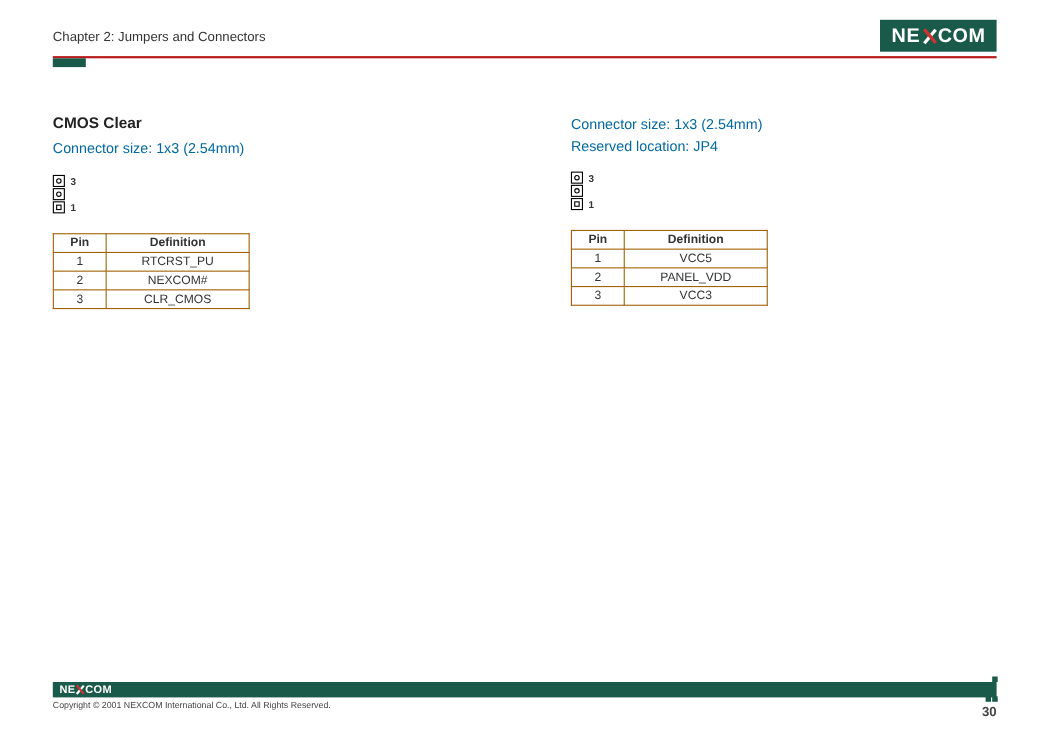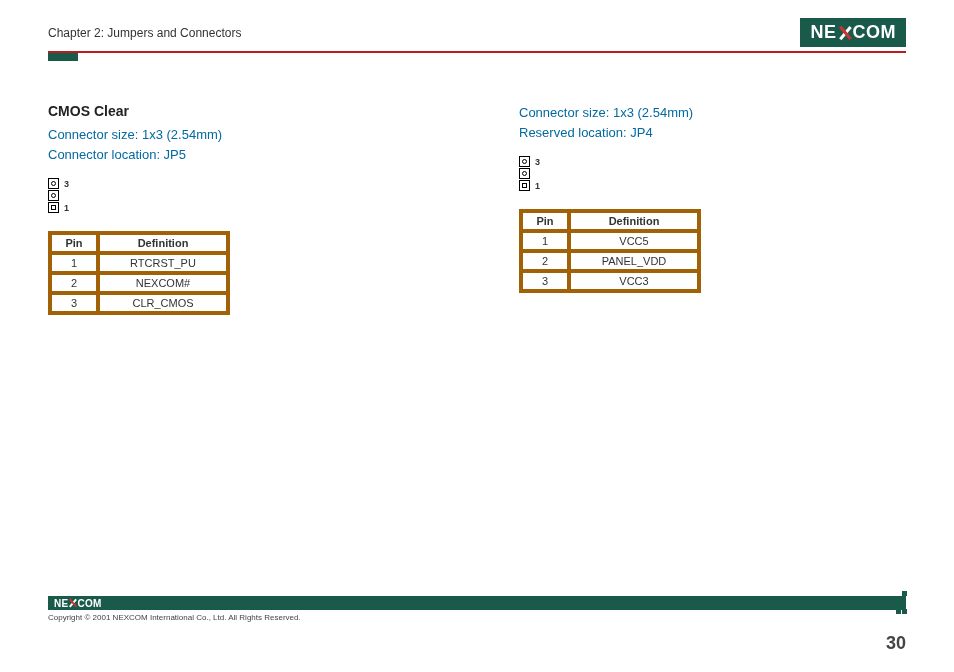--- a/index.html
+++ b/index.html
@@ -111,21 +111,21 @@
     font-size: 9px;
     font-weight: bold;
     top: 0;
   }
   table.pin-table {
     margin-top: 18px;
     border-collapse: collapse;
     font-size: 11px;
   }
   table.pin-table th, table.pin-table td {
-    border: 4px solid #a16207;
+    border: 1px solid #a16207;
     text-align: center;
     padding: 2px 0;
   }
   table.pin-table th:first-child, table.pin-table td:first-child { width: 48px; }
   table.pin-table th:last-child, table.pin-table td:last-child { width: 130px; }
   table.pin-table th { font-weight: bold; }
   .footer {
     position: absolute;
     left: 48px;
     right: 48px;
@@ -178,23 +178,23 @@
   .fsq.g { background:#1a5a4a; }
   .footer-text {
     display: flex;
     justify-content: space-between;
     font-size: 8px;
     color: #444;
     margin-top: 3px;
   }
   .page-num-row {
     text-align:center;
-    font-size:18px;
+    font-size:12px;
     font-weight:bold;
-    margin-top:20px;
+    margin-top:3px;
   }
 </style>
 </head>
 <body>
 
 <div class="page">
   <div class="header">
     <div class="chapter-title">Chapter 2: Jumpers and Connectors</div>
     <div class="logo-box">
       <span>NE</span>
@@ -202,21 +202,20 @@
       <span>COM</span>
     </div>
   </div>
   <div class="tab-accent"></div>
 
   <div class="content">
 
     <div class="col">
       <div class="section-title">CMOS Clear</div>
       <div class="info-line">Connector size:  1x3 (2.54mm)</div>
-      <div class="info-line">Connector location: JP5</div>
 
       <div class="jumper-diagram">
         <div class="jumper-pin">
           <span class="circle"></span>
           <span class="jumper-label">3</span>
         </div>
         <div class="jumper-pin">
           <span class="circle"></span>
         </div>
         <div class="jumper-pin">

